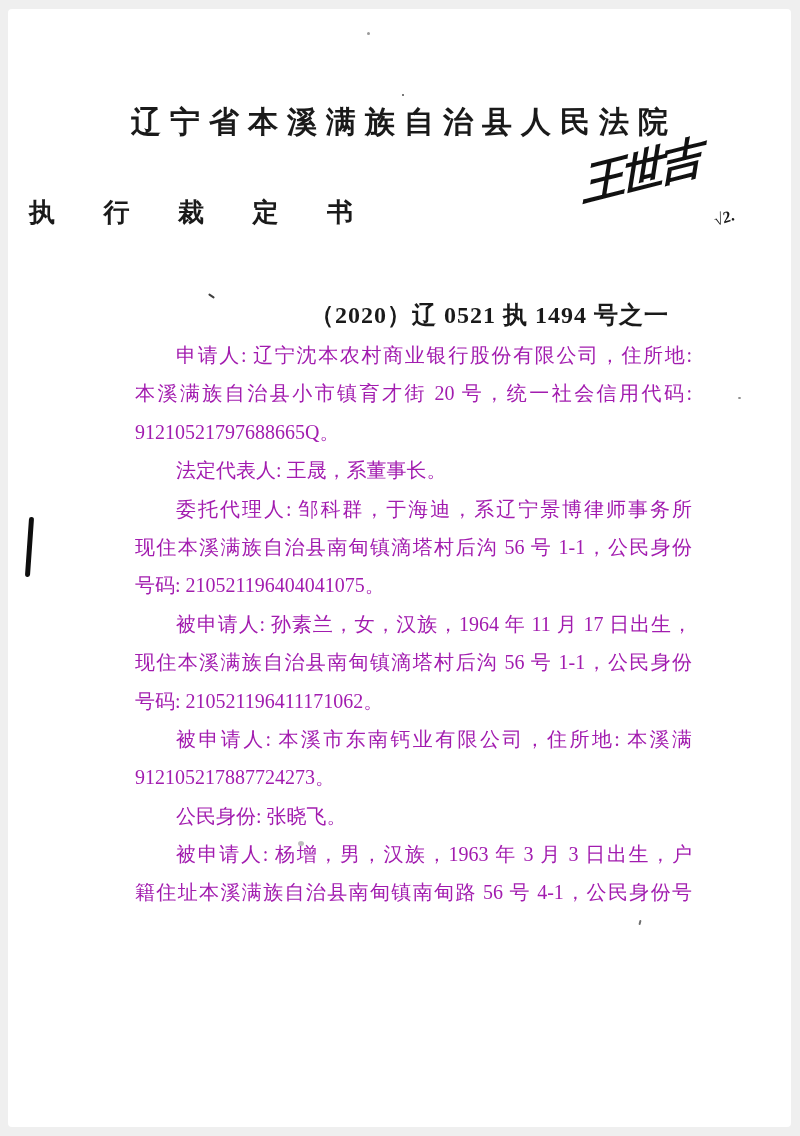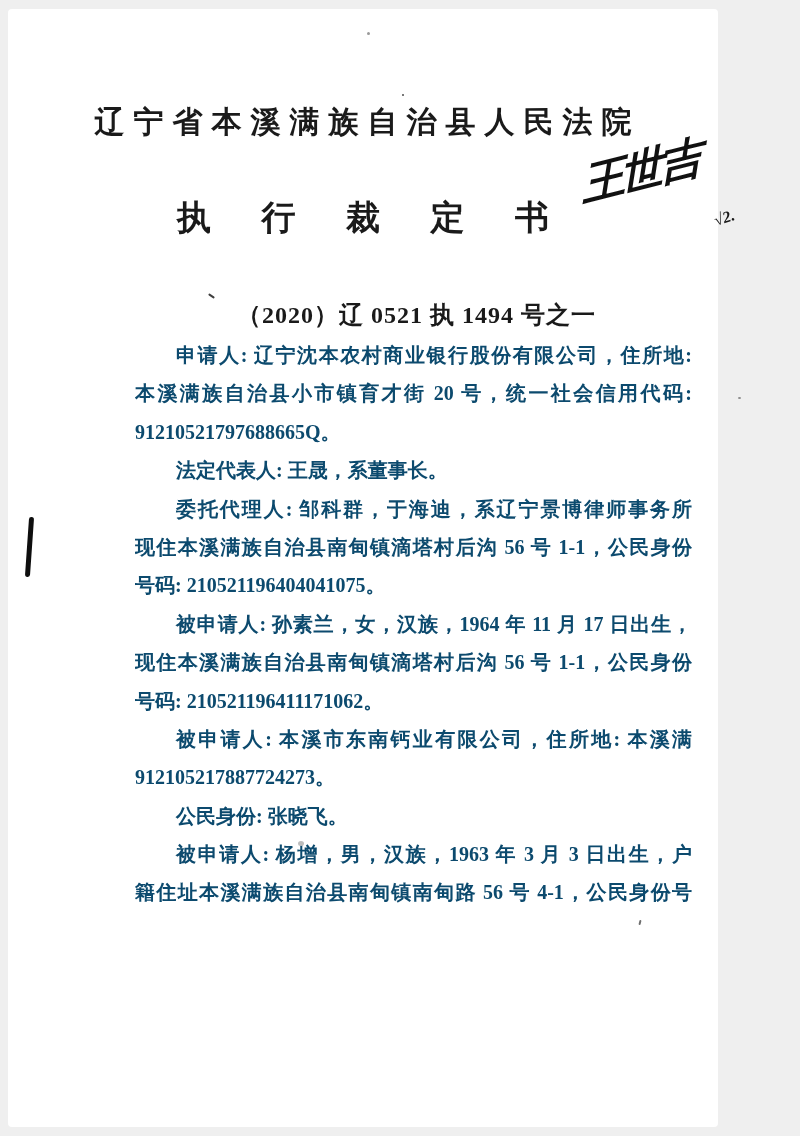--- a/index.html
+++ b/index.html
@@ -15,21 +15,21 @@
   .canvas {
     position: relative;
     width: 800px;
     height: 1136px;
     background: #efefef;
   }
   .page {
     position: absolute;
     left: 8px;
     top: 9px;
-    width: 710px;
+    width: 783px;
     height: 1118px;
     background: #ffffff;
     border-radius: 4px;
     color: #1a1a1a;
   }
   .court-name {
     position: absolute;
     top: 93px;
     left: 0;
     width: 100%;
@@ -39,22 +39,22 @@
     letter-spacing: 9px;
     padding-left: 9px;
     box-sizing: border-box;
     white-space: nowrap;
   }
   .doc-title {
     position: absolute;
     top: 186px;
     left: 0;
     width: 100%;
-    text-align: center;
-    font-size: 34px;
+    text-align: left;
+    font-size: 26px;
     font-weight: 700;
     letter-spacing: 21px;
     padding-left: 21px;
     box-sizing: border-box;
     white-space: nowrap;
   }
   .signature {
     position: absolute;
     left: 576px;
     top: 148px;
@@ -86,22 +86,22 @@
     font-weight: 700;
     letter-spacing: 1px;
     white-space: nowrap;
   }
   .doc-body {
     position: absolute;
     left: 127px;
     top: 327px;
     width: 557px;
     font-size: 20px;
-    font-weight: 700;
-    color: #0c4a6e;
+    font-weight: 400;
+    color: #a21caf;
   }
   .line {
     height: 38.4px;
     line-height: 38.4px;
     overflow: hidden;
     text-align: justify;
   }
   .line.fill {
     text-align-last: justify;
   }

